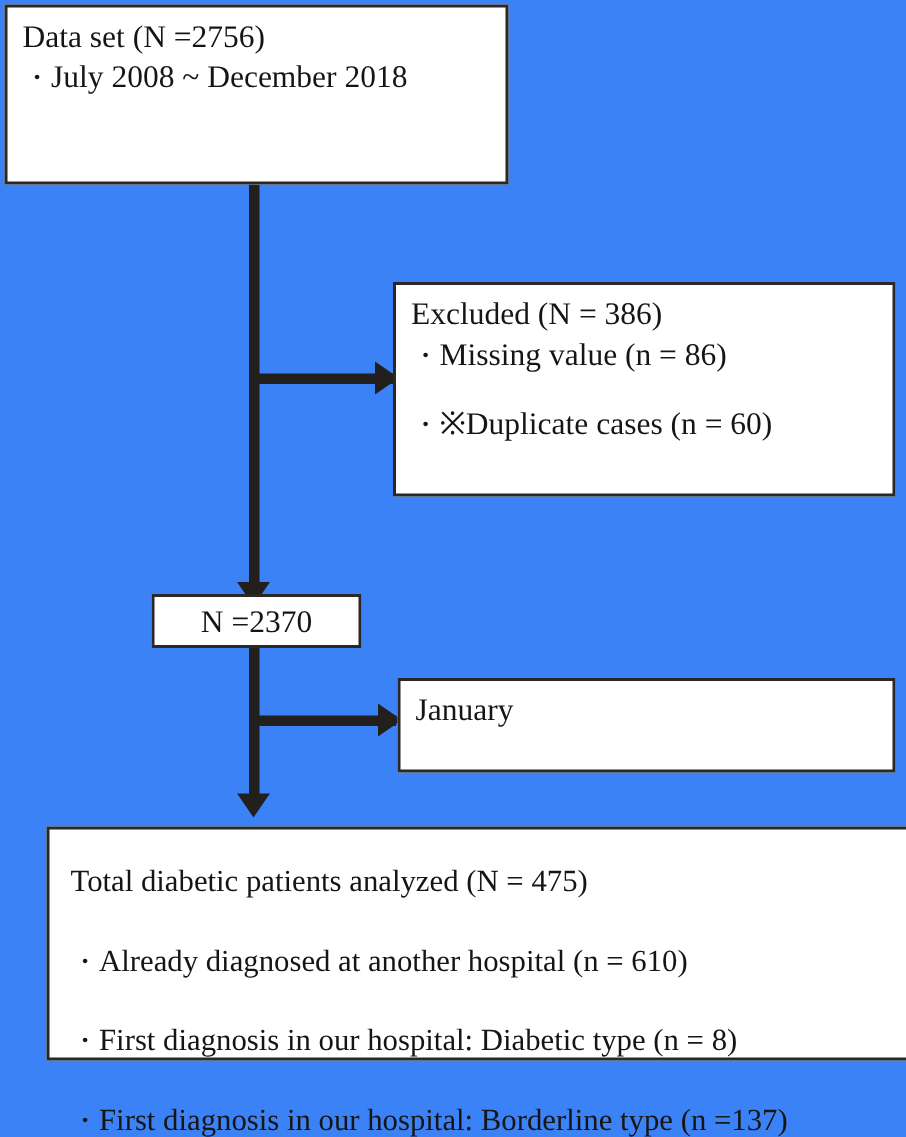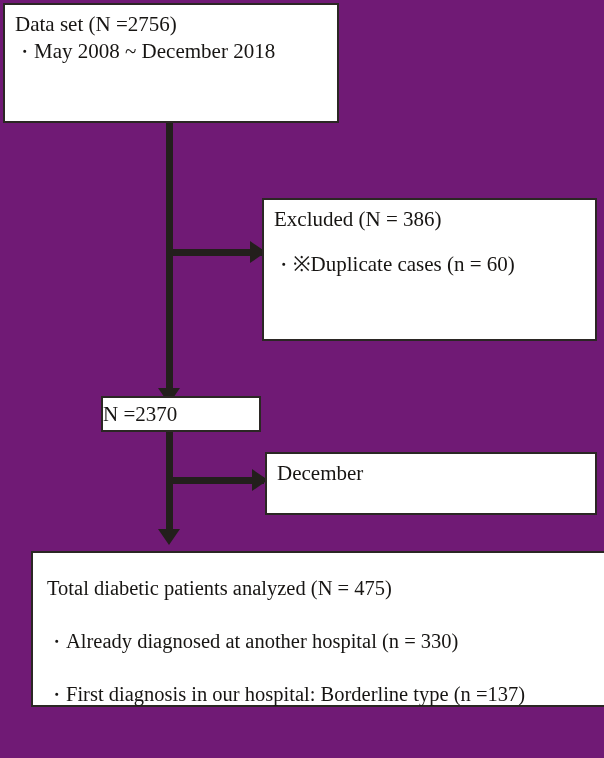--- a/index.html
+++ b/index.html
@@ -8,21 +8,21 @@
     background: #ffffff;
   }
   body {
     font-family: "Liberation Serif", "DejaVu Serif", serif;
     color: #1a1a1a;
   }
   #flowchart {
     position: relative;
     width: 604px;
     height: 758px;
-    background: #701a75;
+    background: #3b82f6;
     overflow: hidden;
   }
   .box {
     position: absolute;
     box-sizing: border-box;
     border: 2px solid #2b2724;
     background: #ffffff;
     padding: 6px 10px;
   }
   .line {
@@ -38,23 +38,23 @@
   }
   .line.gap {
     margin-top: 18px;
   }
   .centered {
     text-align: center;
   }
 
   
   #box-dataset   { left: 3px;   top: 3px;   width: 336px; height: 120px; }
-  #box-excluded1 { left: 262px; top: 198px; width: 335px; height: 143px; }
-  #box-n2370     { left: 101px; top: 396px; width: 160px; height: 36px;
-                   padding: 0; display: flex; align-items: center; justify-content: flex-start; }
+  #box-excluded1 { left: 262px; top: 188px; width: 335px; height: 143px; }
+  #box-n2370     { left: 101px; top: 396px; width: 140px; height: 36px;
+                   padding: 0; display: flex; align-items: center; justify-content: center; }
   #box-excluded2 { left: 265px; top: 452px; width: 332px; height: 63px; }
   #box-total     { left: 3px;   top: 551px; width: 580px; height: 156px;
                    padding: 22px 14px; margin-left: 28px; }
 
   #box-total .line { font-size: 20.5px; }
   #box-total .line.gap { margin-top: 26px; }
 
   
   .conn {
     position: absolute;
@@ -95,35 +95,37 @@
   <div class="arrow-right arrow-r-1"></div>
   <div class="arrow-down arrow-d-1"></div>
 
   <div class="conn v-trunk-2"></div>
   <div class="conn h-branch-2"></div>
   <div class="arrow-right arrow-r-2"></div>
   <div class="arrow-down arrow-d-2"></div>
 
   <div class="box" id="box-dataset">
     <div class="line">Data set (N =2756)</div>
-    <div class="line bullet">May 2008 ~ December 2018</div>
+    <div class="line bullet">July 2008 ~ December 2018</div>
   </div>
 
   <div class="box" id="box-excluded1">
     <div class="line">Excluded (N = 386)</div>
+    <div class="line bullet">Missing value (n = 86)</div>
     <div class="line bullet gap">※Duplicate cases (n = 60)</div>
   </div>
 
   <div class="box" id="box-n2370">
     <div class="line centered">N =2370</div>
   </div>
 
   <div class="box" id="box-excluded2">
-    <div class="line">December</div>
+    <div class="line">January</div>
   </div>
 
   <div class="box" id="box-total">
     <div class="line">Total diabetic patients analyzed (N = 475)</div>
-    <div class="line bullet gap">Already diagnosed at another hospital (n = 330)</div>
+    <div class="line bullet gap">Already diagnosed at another hospital (n = 610)</div>
+    <div class="line bullet gap">First diagnosis in our hospital: Diabetic type (n = 8)</div>
     <div class="line bullet gap">First diagnosis in our hospital: Borderline type (n =137)</div>
   </div>
 
 </div>
 
 </body></html>

